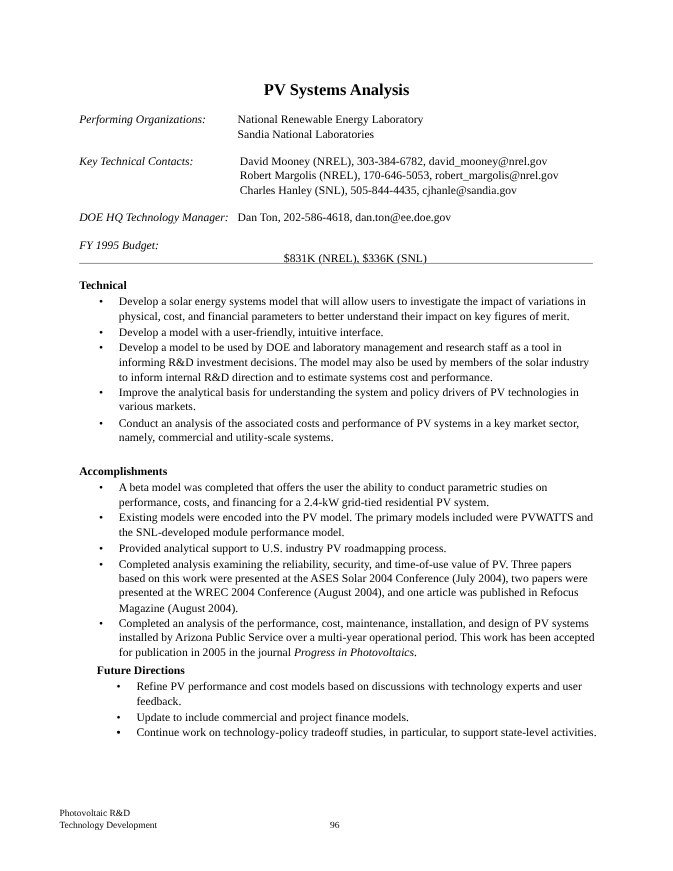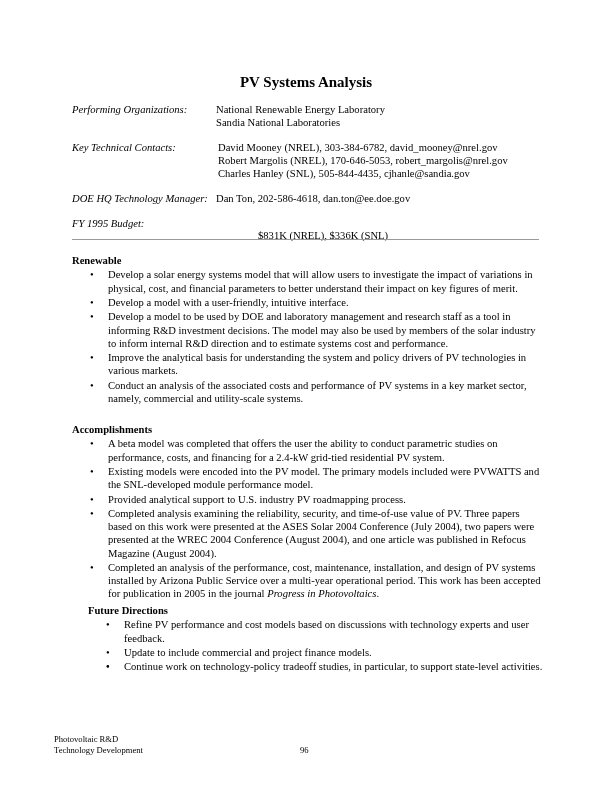--- a/index.html
+++ b/index.html
@@ -46,21 +46,21 @@
   </div>
 
   <div class="meta" style="top:217px;">
     <span class="label">FY 1995 Budget:</span>
     <span class="value" style="left:146px; top:12px;margin-left:40px;">$831K (NREL), $336K (SNL)</span>
   </div>
 
   <div class="rule"></div>
 
   <div class="section" style="top:254px;">
-    <h2>Renewable</h2>
+    <h2>Technical</h2>
     <ul>
       <li><span class="bullet">•</span><span>Develop a solar energy systems model that will allow users to investigate the impact of variations in physical, cost, and financial parameters to better understand their impact on key figures of merit.</span></li>
       <li><span class="bullet">•</span><span>Develop a model with a user-friendly, intuitive interface.</span></li>
       <li><span class="bullet">•</span><span>Develop a model to be used by DOE and laboratory management and research staff as a tool in informing R&amp;D investment decisions. The model may also be used by members of the solar industry to inform internal R&amp;D direction and to estimate systems cost and performance.</span></li>
       <li><span class="bullet">•</span><span>Improve the analytical basis for understanding the system and policy drivers of PV technologies in various markets.</span></li>
       <li><span class="bullet">•</span><span>Conduct an analysis of the associated costs and performance of PV systems in a key market sector, namely, commercial and utility-scale systems.</span></li>
     </ul>
   </div>
 
   <div class="section" style="top:423px;">

